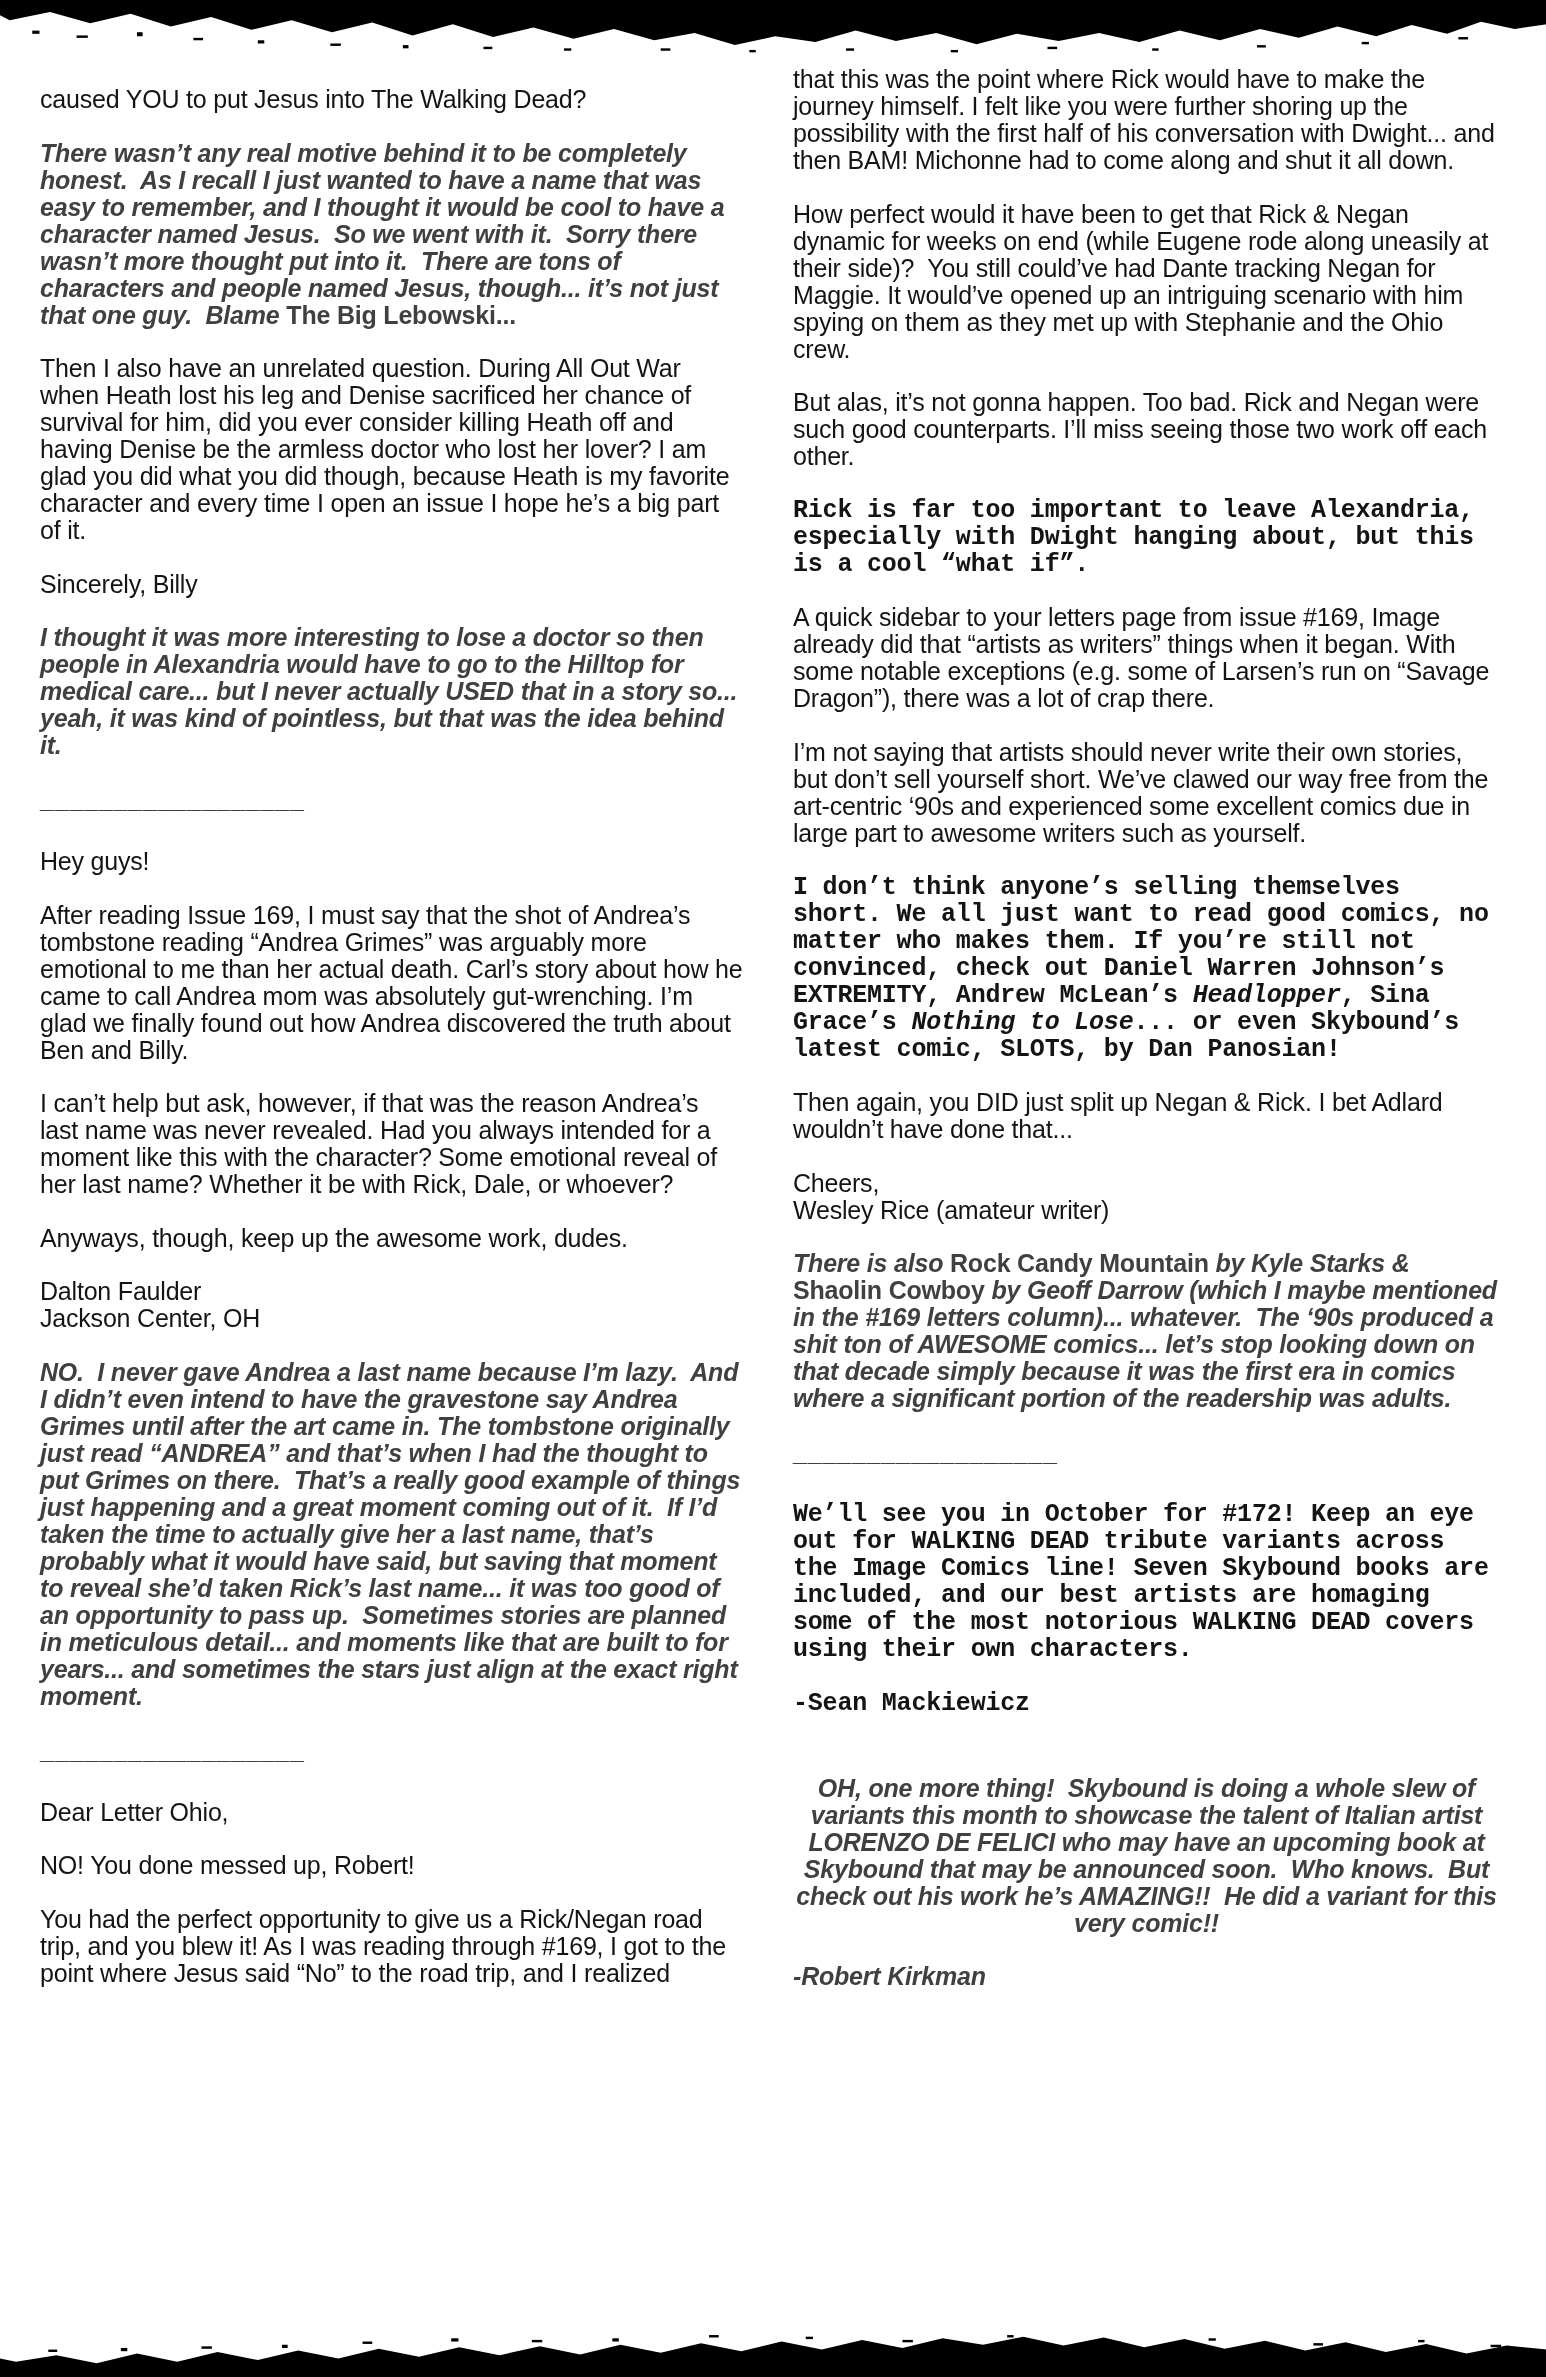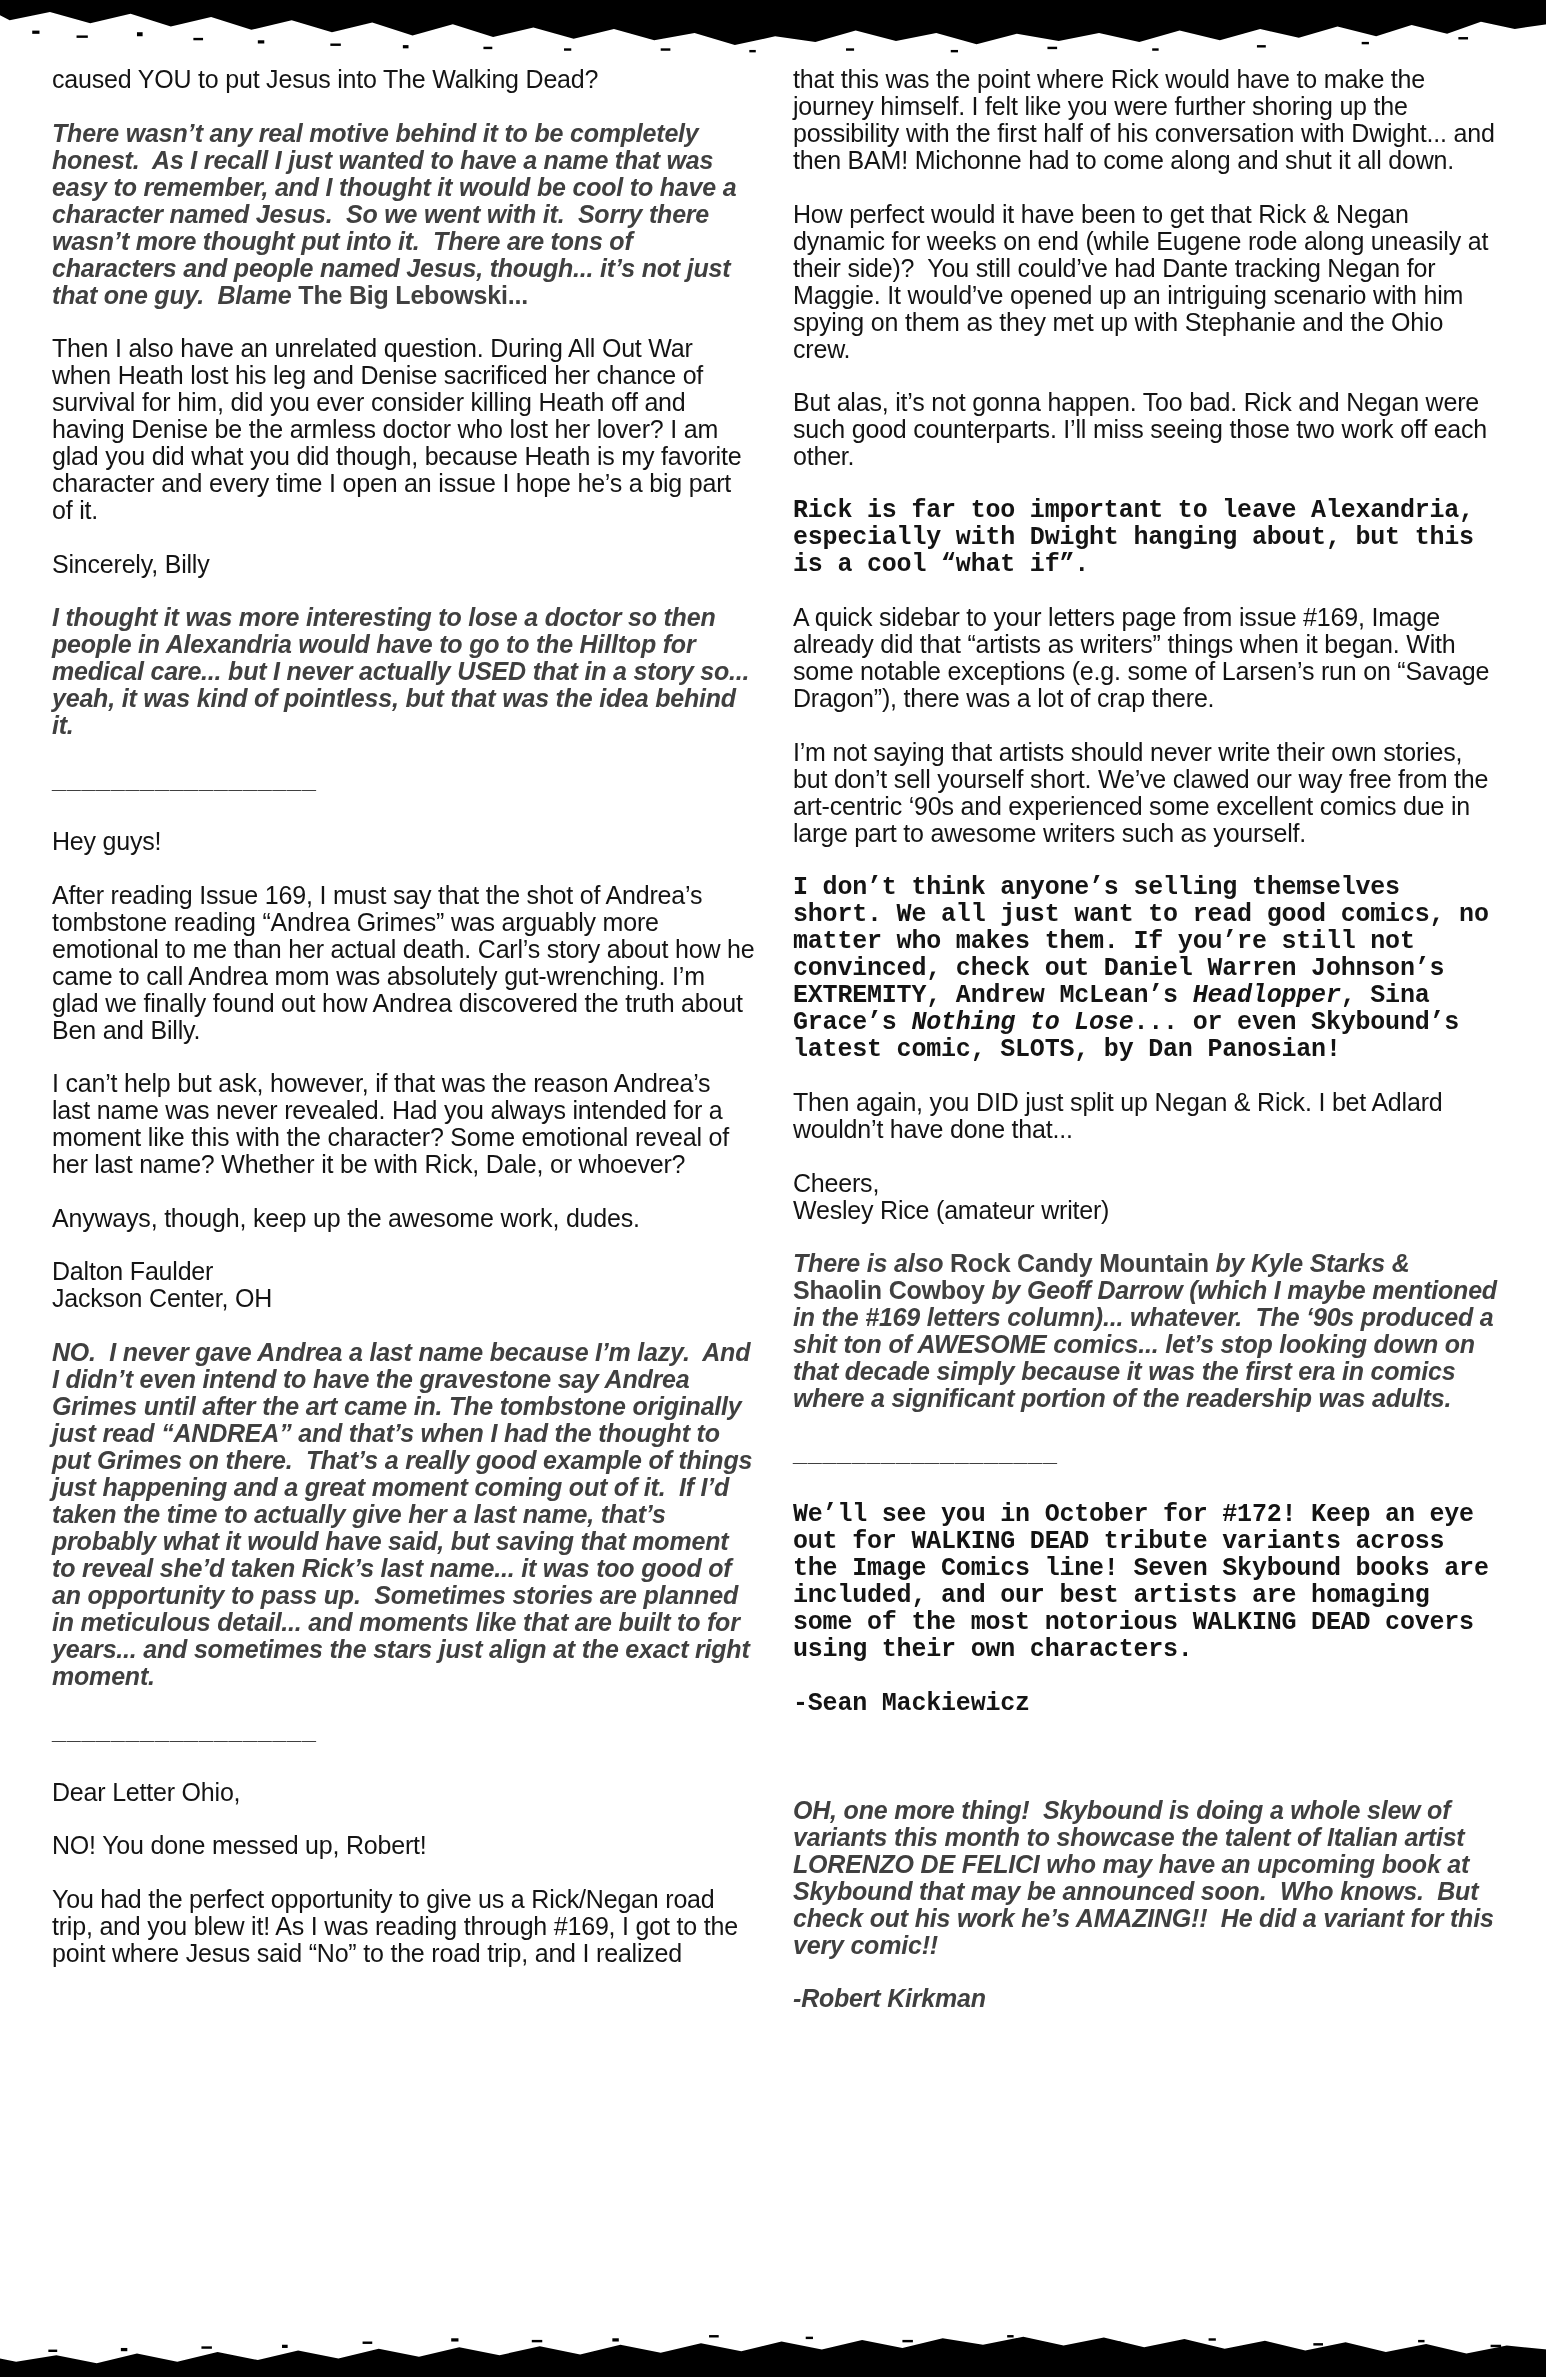--- a/index.html
+++ b/index.html
@@ -10,40 +10,40 @@
     position:relative;
     overflow:hidden;
   }
   .torn{position:absolute;left:0;width:1547px;display:block;}
   .torn-top{top:0;}
   .torn-bottom{bottom:0;}
   .col{
     position:absolute;
     top:66px;
   }
-  .col-left{left:52px;width:703px;}
+  .col-left{left:40px;width:703px;margin-top:20px;}
   .col-right{left:793px;width:707px;}
   .para{
     margin:0 0 26.6px 0;
     font-size:25px;
     line-height:27px;
     letter-spacing:-0.2px;
     white-space:pre-wrap;
   }
   .para.letter{color:#141414;font-weight:400;font-style:normal;}
   .para.kirkman{color:#404040;font-weight:700;font-style:italic;}
   .para.editor{color:#141414;font-weight:700;font-style:normal;font-family:Liberation Mono, monospace;}
   .para.divider{
     color:#404040;font-weight:700;font-style:normal;
     letter-spacing:0.8px;
     margin:4.8px 0 35px 0;
   }
   .para span.upright{font-style:normal;}
   .para span.italic{font-style:italic;}
-  .para.gap-lg{margin-top:80px;}
+  .para.gap-lg{margin-top:58px;text-align:center;}
 </style>
 </head>
 <body>
 
 <svg class="torn torn-top" width="1547" height="58" viewBox="0 0 1920 72" preserveAspectRatio="none">
   <path fill="#000000" d="M0,0 H1920 V30 L1880,36 L1838,27 L1796,42 L1752,31 L1708,45 L1660,33 L1612,47 L1564,36 L1514,50 L1464,38 L1414,52 L1364,41 L1314,51 L1262,42 L1212,55 L1162,41 L1112,51 L1062,38 L1012,52 L962,45 L912,56 L862,41 L812,50 L762,36 L712,48 L662,34 L612,46 L562,30 L512,44 L462,28 L412,40 L362,25 L312,37 L262,21 L212,33 L162,17 L112,29 L62,15 L12,25 L0,19 Z"></path>
   <g fill="#000000">
     <rect x="40" y="38" width="9" height="4"></rect>
       <rect x="95" y="44" width="14" height="3"></rect>
     <rect x="170" y="40" width="7" height="5"></rect>

